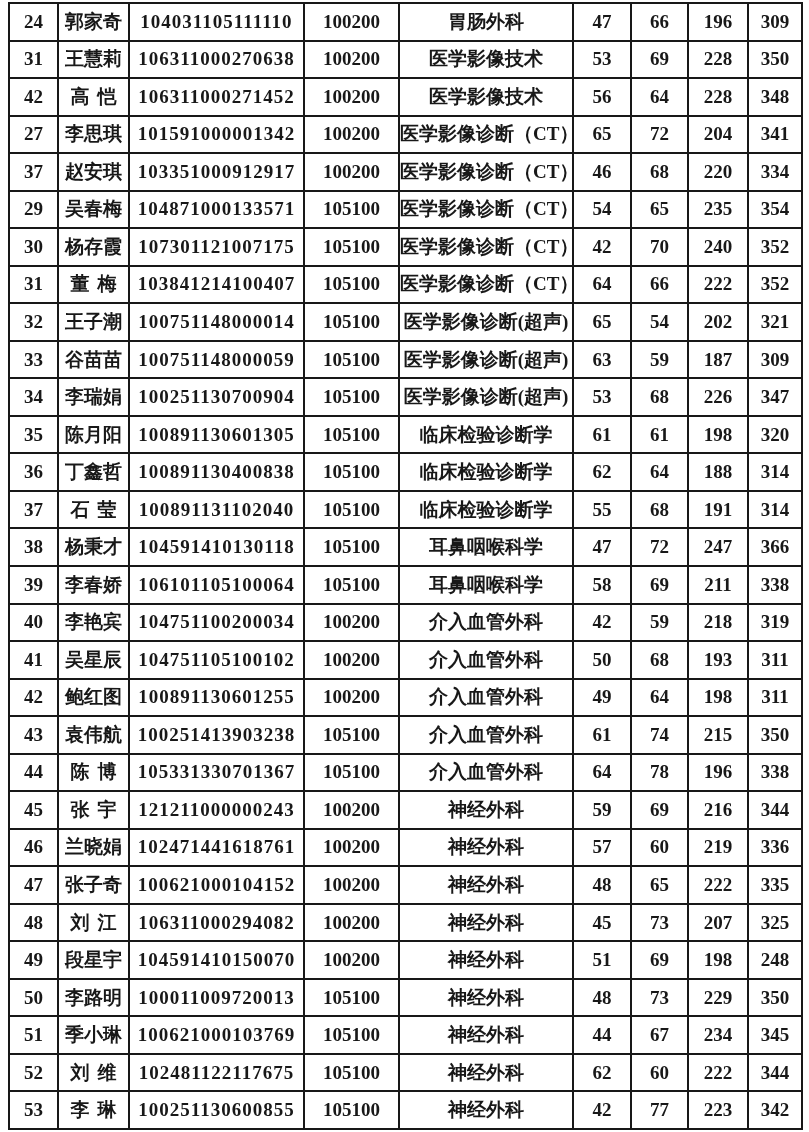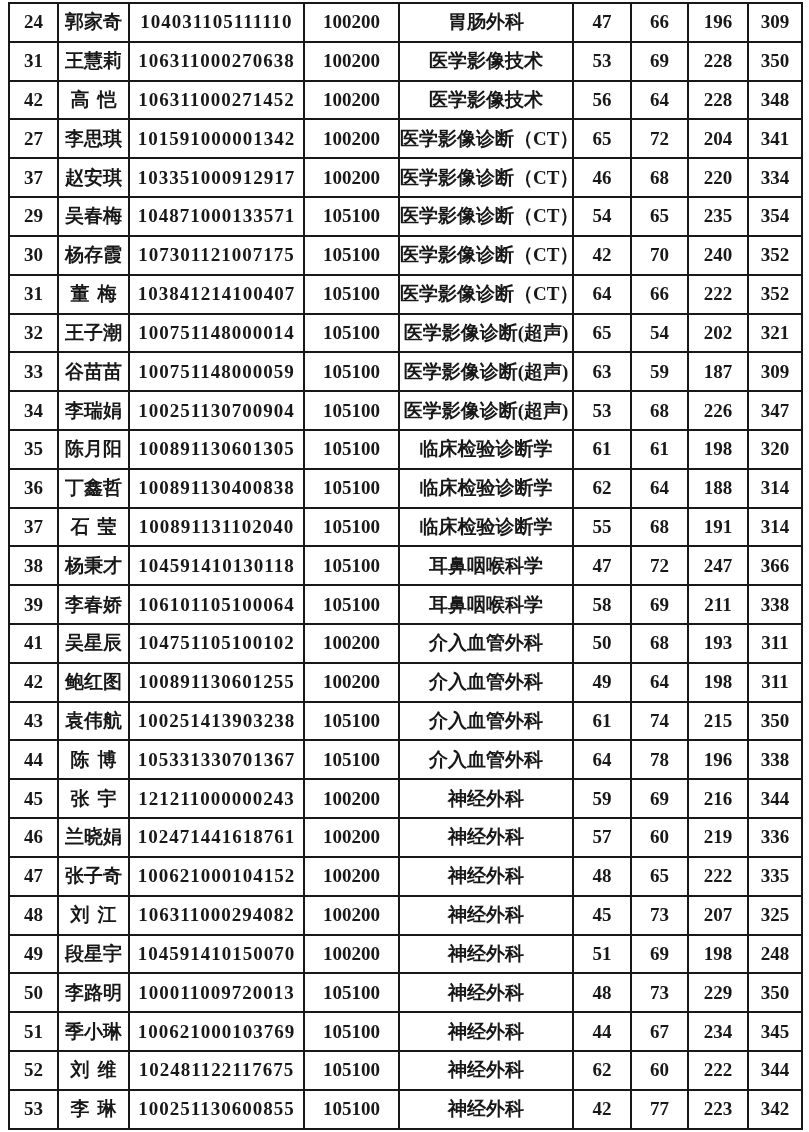--- a/index.html
+++ b/index.html
@@ -240,20 +240,31 @@
           <td class="col-1">李春娇</td>
           <td class="col-2">106101105100064</td>
           <td class="col-3">105100</td>
           <td class="col-4">耳鼻咽喉科学</td>
           <td class="col-5">58</td>
           <td class="col-6">69</td>
           <td class="col-7">211</td>
           <td class="col-8">338</td>
         </tr>
         <tr>
+          <td class="col-0">40</td>
+          <td class="col-1">李艳宾</td>
+          <td class="col-2">104751100200034</td>
+          <td class="col-3">100200</td>
+          <td class="col-4">介入血管外科</td>
+          <td class="col-5">42</td>
+          <td class="col-6">59</td>
+          <td class="col-7">218</td>
+          <td class="col-8">319</td>
+        </tr>
+        <tr>
           <td class="col-0">41</td>
           <td class="col-1">吴星辰</td>
           <td class="col-2">104751105100102</td>
           <td class="col-3">100200</td>
           <td class="col-4">介入血管外科</td>
           <td class="col-5">50</td>
           <td class="col-6">68</td>
           <td class="col-7">193</td>
           <td class="col-8">311</td>
         </tr>

